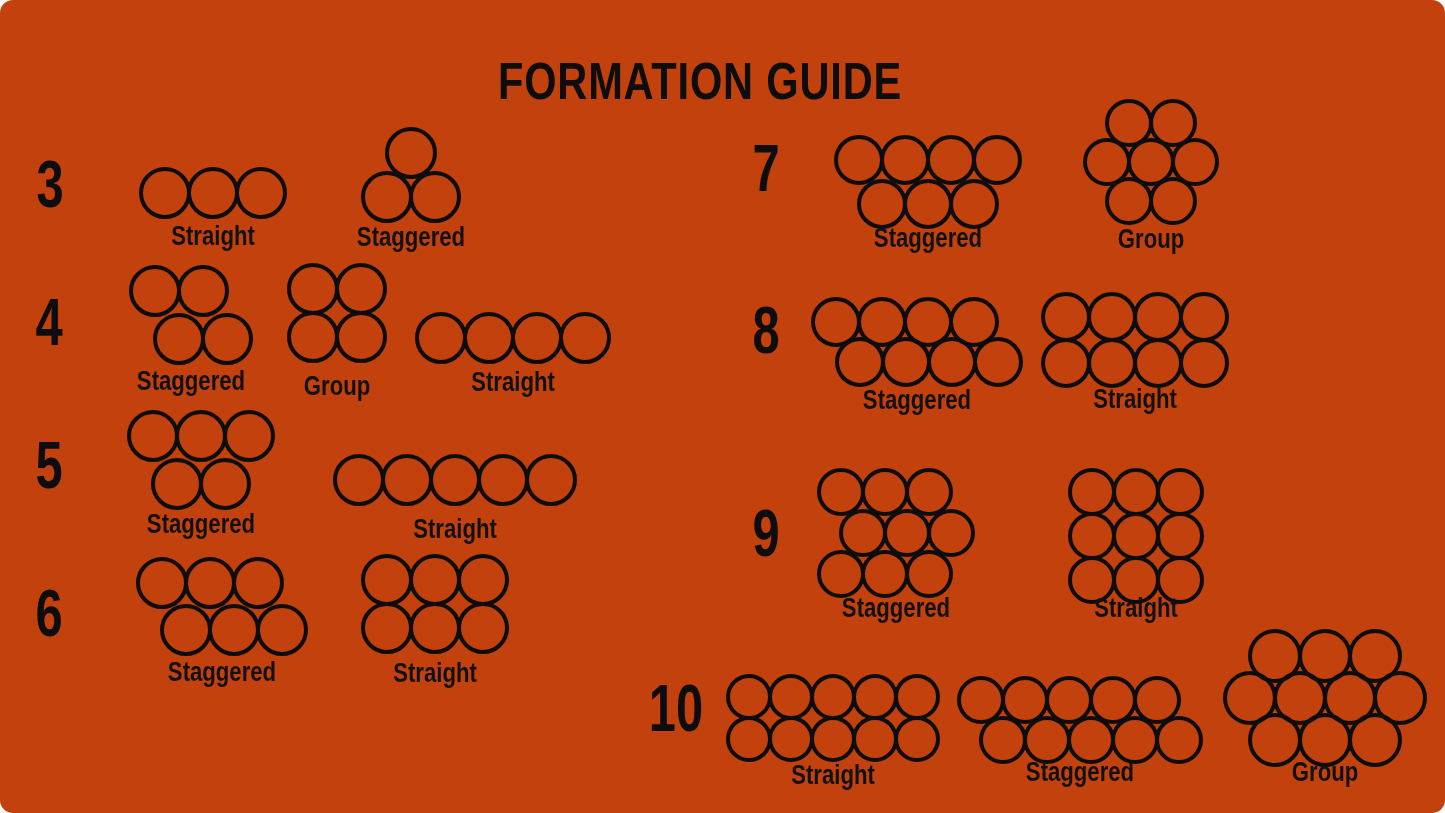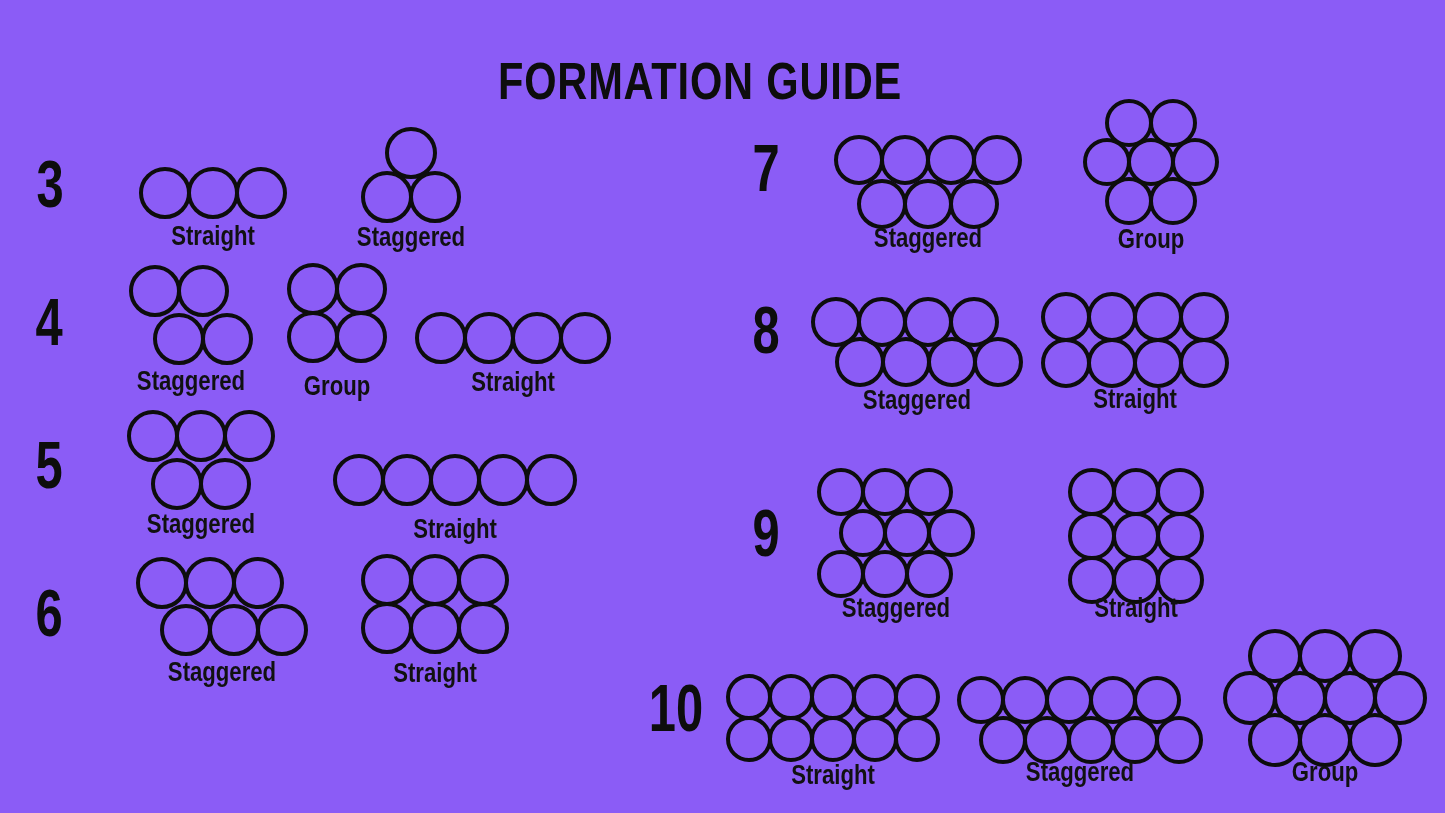--- a/index.html
+++ b/index.html
@@ -1,22 +1,23 @@
 <!DOCTYPE html>
 <html><head>
 <meta charset="utf-8">
 <style>
   html,body{margin:0;padding:0;background:#ffffff;}
   #canvas{
     position:relative;
     width:1445px;height:813px;
-    background:#8b5cf6;
+    background:#c2410c;
     overflow:hidden;
     font-family:"Liberation Sans",sans-serif;
     color:#111111;
+    border-radius:13px;
   }
   .page-title{
     position:absolute;
     top:16px;left:0;width:1400px;
     text-align:center;
     font-size:52px;
     font-weight:700;
     letter-spacing:1px;
     transform:scaleX(0.80);
     color:#0d0d0d;

